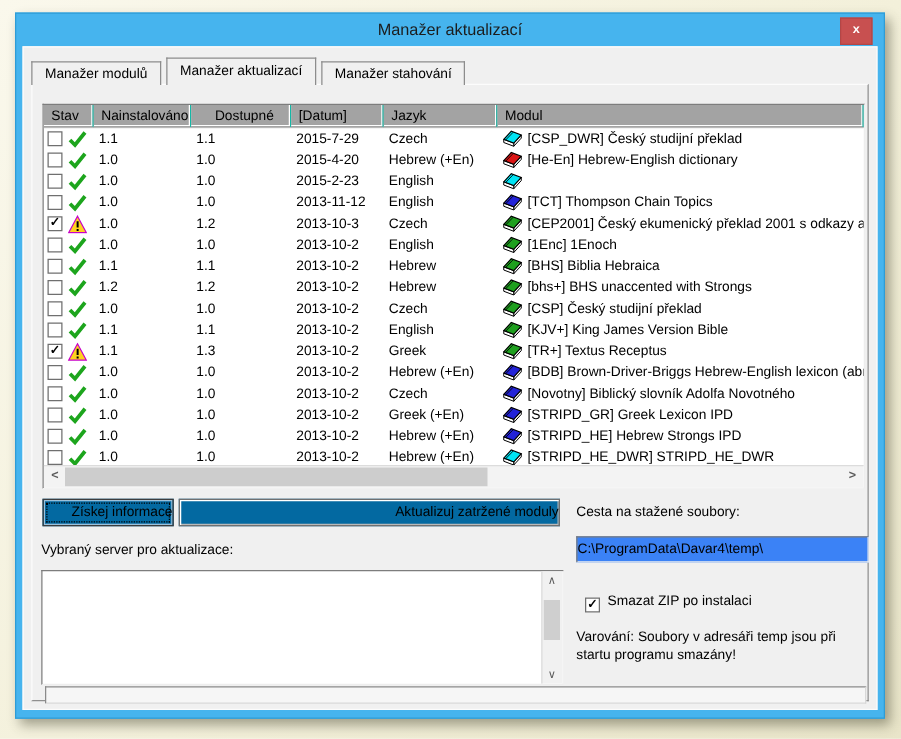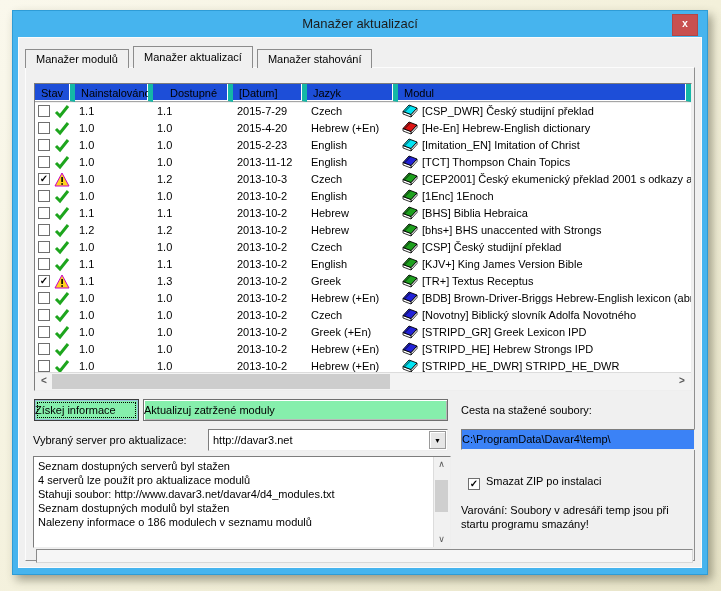--- a/index.html
+++ b/index.html
@@ -40,22 +40,22 @@
     background:#f0f0f0;box-sizing:border-box;
     border:1px solid;border-color:#fcfcfc #8f8f8f #8f8f8f #fcfcfc;
   }
   
   .lv{
     position:absolute;left:8px;top:15px;width:658px;height:308px;background:#fff;
     border:1px solid;border-color:#7d7d7d #eee #eee #7d7d7d;box-sizing:border-box;overflow:hidden;
   }
   .lv-header{position:absolute;left:0;top:0;right:0;height:19px;background:#f0f0f0;}
   .hcell{
-    position:absolute;top:0;height:18px;line-height:18px;padding-left:6px;background:#1d4ed8;
-    border-right:5px solid #14b8a6;border-bottom:1px solid #a5a5a5;box-sizing:border-box;
+    position:absolute;top:0;height:18px;line-height:18px;padding-left:6px;background:#a3a3a3;
+    border-right:1px solid #14b8a6;border-bottom:1px solid #a5a5a5;box-sizing:border-box;
     box-shadow:inset -1px 0 0 #fff,inset 0 -1px 0 #fff;white-space:nowrap;overflow:hidden;
   }
   .c0{left:0;width:40px;}.c1{left:40px;width:78px;}.c2{left:118px;width:80px;text-align:center;}
   .c3{left:198px;width:74px;}.c4{left:272px;width:91px;}.c5{left:363px;width:293px;}
   .lv-rows{position:absolute;left:0;top:19px;right:0;bottom:17px;overflow:hidden;}
   .lvrow{position:relative;height:17px;}
   .cell{position:absolute;top:0;height:17px;line-height:17px;white-space:nowrap;}
   .t1{left:44px;}.t2{left:122px;}.t3{left:202px;text-align:center;}.t4{left:276px;}.t5{left:387px;}
   .cb{
     position:absolute;left:3px;top:2px;width:12px;height:12px;background:#fff;
@@ -64,22 +64,22 @@
   }
   .sticon{position:absolute;left:19px;top:1px;width:16px;height:15px;}
   .bookicon{position:absolute;left:367px;top:1px;width:16px;height:15px;}
   
   .hsb{position:absolute;left:0;right:0;bottom:0;height:17px;background:#f3f3f3;border-top:1px solid #dcdcdc;}
   .hsb .arrow{position:absolute;top:0;width:16px;height:16px;text-align:center;line-height:16px;color:#5a5a5a;font-size:10px;font-weight:bold;}
   .hsb .left{left:1px;}.hsb .right{right:1px;}
   .hsb .thumb{position:absolute;left:17px;top:1px;width:338px;height:15px;background:#cdcdcd;}
   
   .btn{
-    position:absolute;height:22px;background:#86efac;border:1px solid #707070;box-sizing:border-box;
-    text-align:left;line-height:20px;box-shadow:inset 1px 1px 0 #fff,inset -1px -1px 0 #b9b9b9;
+    position:absolute;height:22px;background:#0369a1;border:1px solid #707070;box-sizing:border-box;
+    text-align:right;line-height:20px;box-shadow:inset 1px 1px 0 #fff,inset -1px -1px 0 #b9b9b9;
   }
   .btn.focused{border:1px solid #3c3c3c;outline:1px dotted #000;outline-offset:-4px;box-shadow:inset 0 0 0 1px #9cc0da;}
   #btn-get-info{left:8px;top:331px;width:105px;}
   #btn-update{left:117px;top:331px;width:305px;}
   .lbl{position:absolute;white-space:nowrap;}
   #lbl-path{left:435px;top:336px;}
   #lbl-server{left:7px;top:366px;text-align:center;}
   
   .combo{
     position:absolute;left:182px;top:361px;width:240px;height:22px;background:#fff;
@@ -188,21 +188,20 @@
               <div class="cell t1">1.0</div>
               <div class="cell t2">1.0</div>
               <div class="cell t3">2015-2-23</div>
               <div class="cell t4">English</div>
               <span class="bookicon"><svg width="16" height="15" viewBox="0 0 16 15">
                   <polygon points="9,10.5 15,4 15,6.5 9,13" fill="#fff" stroke="#000" stroke-width="0.8"></polygon>
                   <polygon points="1,7.5 1,10 9,13 9,10.5" fill="#fff" stroke="#000" stroke-width="0.8"></polygon>
                   <polygon points="1,7.5 7,1 15,4 9,10.5" fill="#00e4f4" stroke="#000" stroke-width="0.9"></polygon>
                   <line x1="2.5" y1="8" x2="8.5" y2="1.8" stroke="#000" stroke-width="0.7"></line>
                 </svg></span>
-              <div class="cell t5">[Imitation_EN] Imitation of Christ</div>
             </div>
             <div class="lvrow">
               <div class="cb"></div>
               <span class="sticon"><svg width="16" height="15" viewBox="0 0 16 15">
                   <path d="M2 8 L6 12 L14 2" fill="none" stroke="#1da51d" stroke-width="3"></path>
                 </svg></span>
               <div class="cell t1">1.0</div>
               <div class="cell t2">1.0</div>
               <div class="cell t3">2013-11-12</div>
               <div class="cell t4">English</div>
@@ -429,33 +428,24 @@
           <div class="arrow right">&gt;</div>
         </div>
       </div>
 
       <div class="btn focused" id="btn-get-info">Získej informace</div>
       <div class="btn" id="btn-update">Aktualizuj zatržené moduly</div>
 
       <div class="lbl" id="lbl-path">Cesta na stažené soubory:</div>
       <div class="lbl" id="lbl-server">Vybraný server pro aktualizace:</div>
 
-      <div class="combo">
-        <div class="val">http://davar3.net</div>
-        <div class="drop">▼</div>
-      </div>
 
       <div class="field">C:\ProgramData\Davar4\temp\</div>
 
       <div class="log">
-        <div class="logtext" id="log-text">Seznam dostupných serverů byl stažen
-4 serverů lze použít pro aktualizace modulů
-Stahuji soubor: http://www.davar3.net/davar4/d4_modules.txt
-Seznam dostupných modulů byl stažen
-Nalezeny informace o 186 modulech v seznamu modulů</div>
         <div class="vsb">
           <div class="arrow up">∧</div>
           <div class="thumb"></div>
           <div class="arrow down">∨</div>
         </div>
       </div>
 
       <div class="zip">
         <span class="box" id="zip-box">✓</span><span class="txt">Smazat ZIP po instalaci</span>
       </div>

